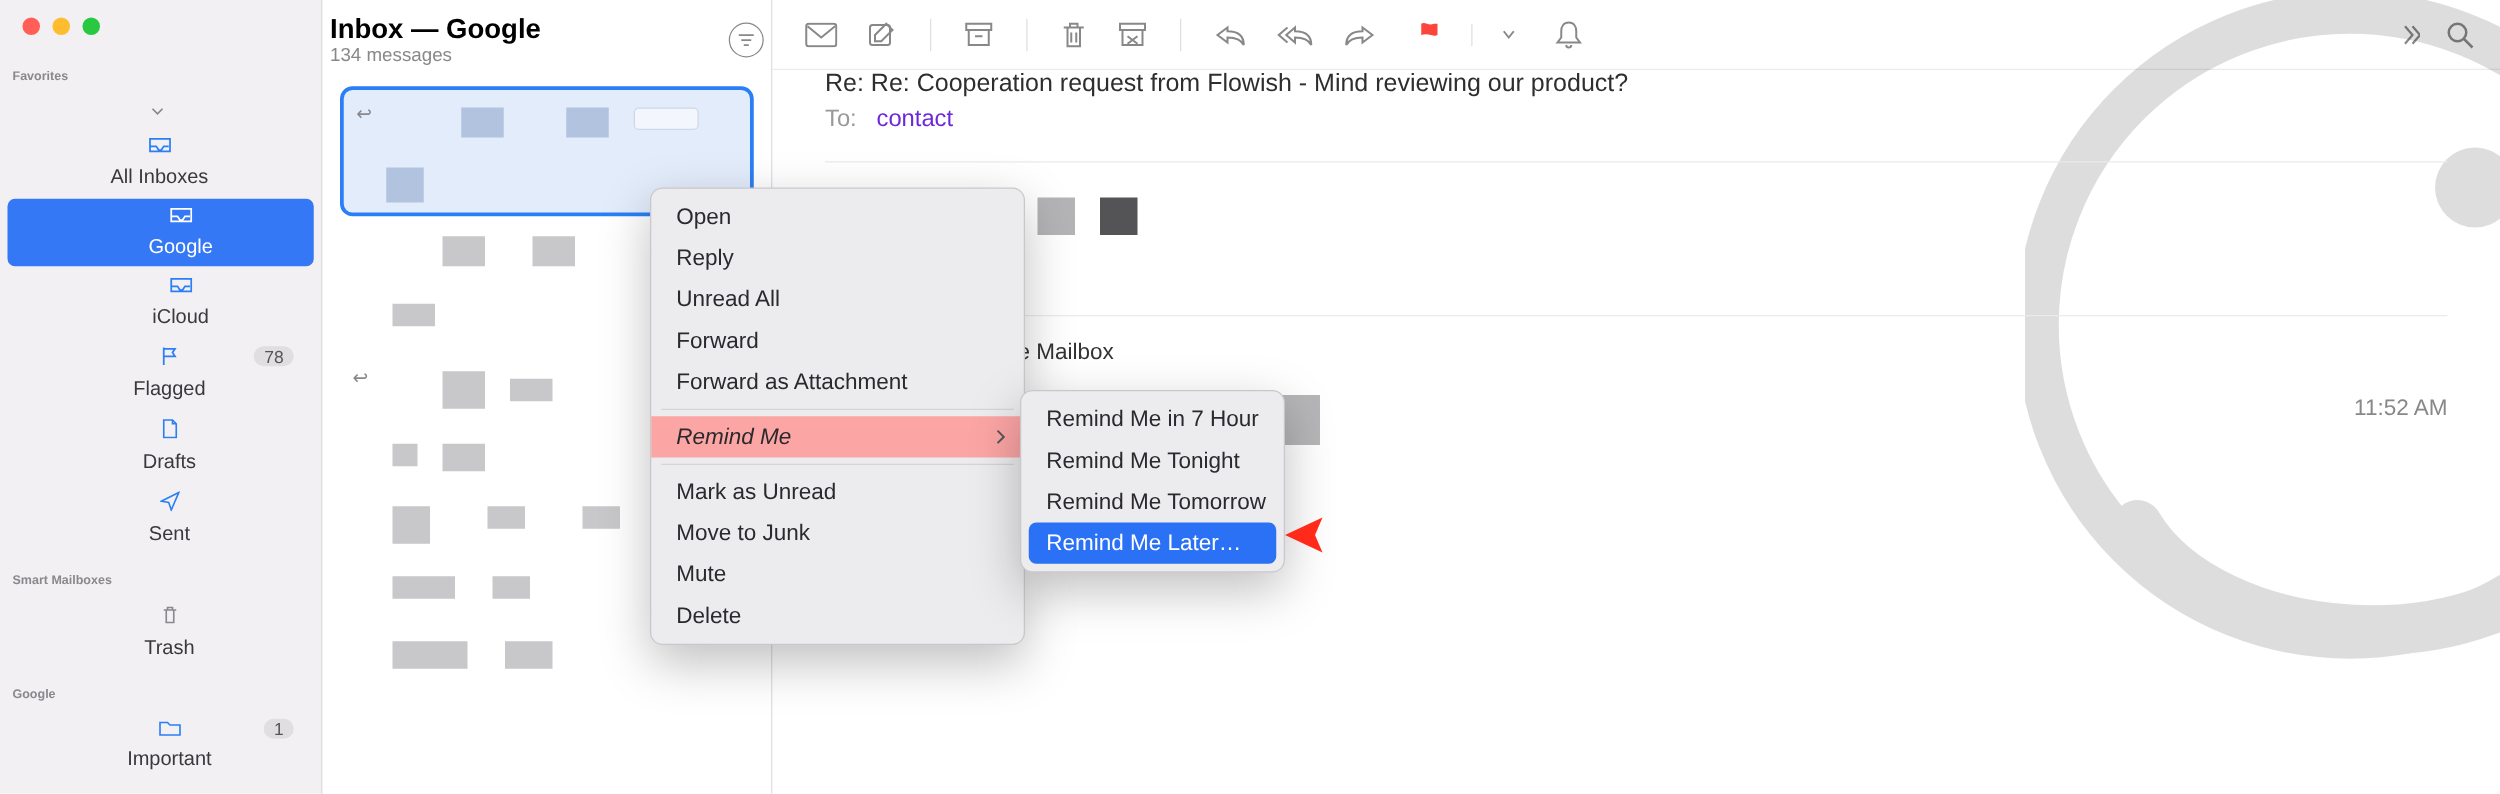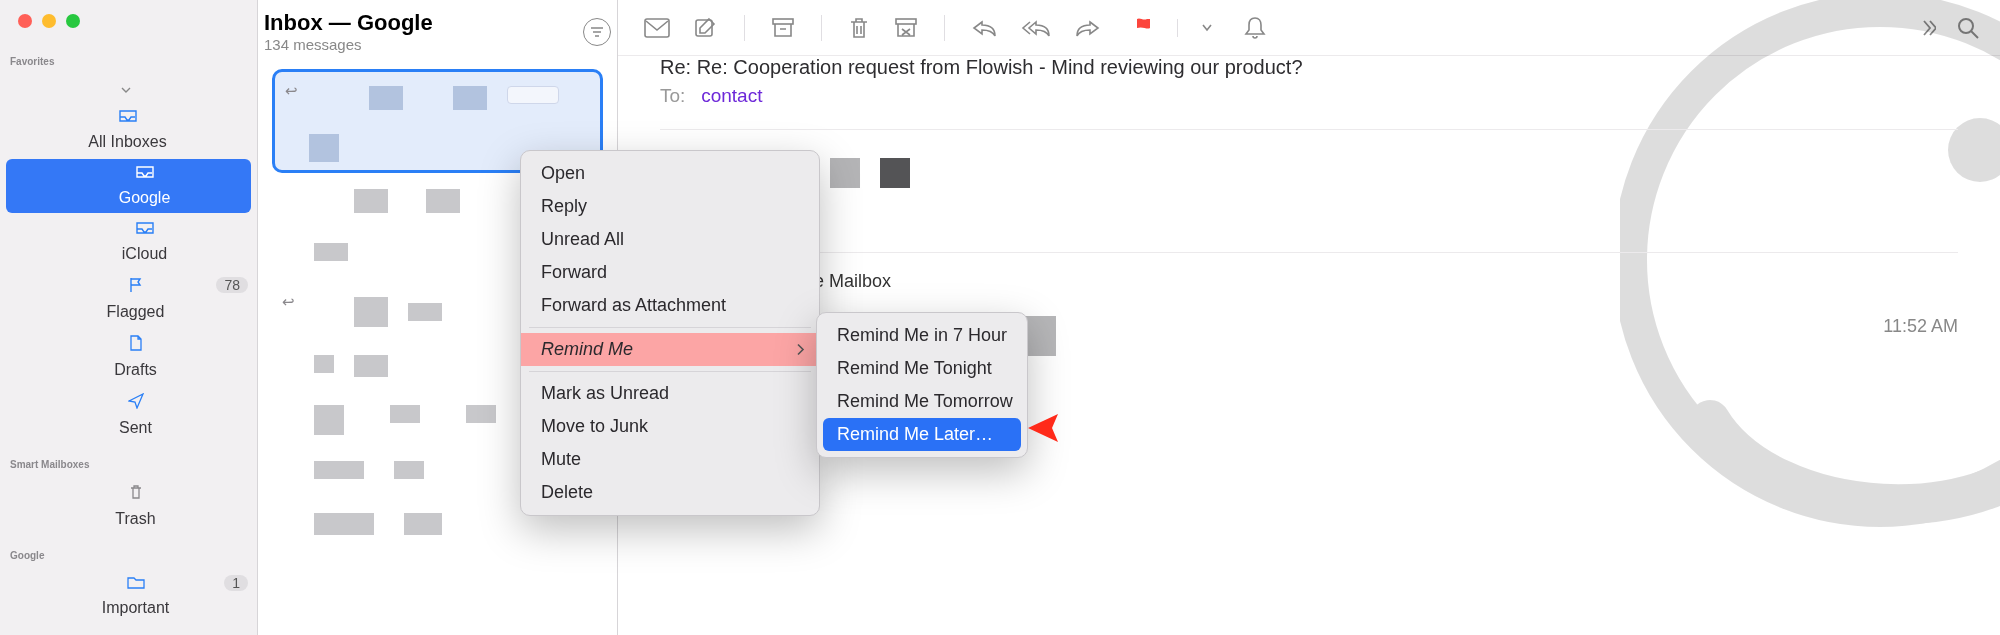--- a/index.html
+++ b/index.html
@@ -9,21 +9,21 @@
 .traffic { padding:14px 18px; display:flex; gap:10px; }
 .dot { width:14px; height:14px; border-radius:50%; }
 .dot.red{background:#ff5f57;} .dot.yellow{background:#febc2e;} .dot.green{background:#28c840;}
 
 .sec-label { font-size:10px; font-weight:700; color:#8a888c; padding:14px 10px 6px; }
 .sb-item { display:flex; align-items:center; gap:10px; padding:6px 10px 6px 24px; font-size:16px; color:#3a383c; margin:2px 6px; border-radius:6px; position:relative;flex-direction:column; }
 .sb-item.active { background:#3478f6; color:#fff; }
 .sb-item .ic { width:18px; display:flex; justify-content:center; color:#2a7ff6; }
 .sb-item.active .ic { color:#fff; }
 .sb-item.indent { padding-left:42px; }
-.badge { position:absolute; right:3px; font-size:14px; background:#e0dee1; color:#555; padding:0 8px; border-radius:10px; }
+.badge { position:absolute; right:16px; font-size:14px; background:#e0dee1; color:#555; padding:0 8px; border-radius:10px; }
 .chev { width:12px; color:#888; margin-right:2px; }
 
 .msglist { position:absolute; left:258px; top:0; width:360px; height:635px; border-right:1px solid #d7d5d8; background:#fff; }
 .ml-header { padding:10px 6px 6px; display:flex; justify-content:space-between; align-items:center; }
 .ml-h-left .title { font-size:22px; font-weight:700; }
 .ml-h-left .sub { font-size:15px; color:#888; }
 .ml-filter { width:28px; height:28px; border:1.5px solid #888; border-radius:50%; display:flex; align-items:center; justify-content:center; color:#888; }
 
 .msg-card { margin:10px 14px 0; height:104px; border-radius:10px; background:#f3f3f5; position:relative; padding:10px 12px; }
 .msg-card.sel { border:3px solid #2a7ff6; background:#e3ecfb; }

